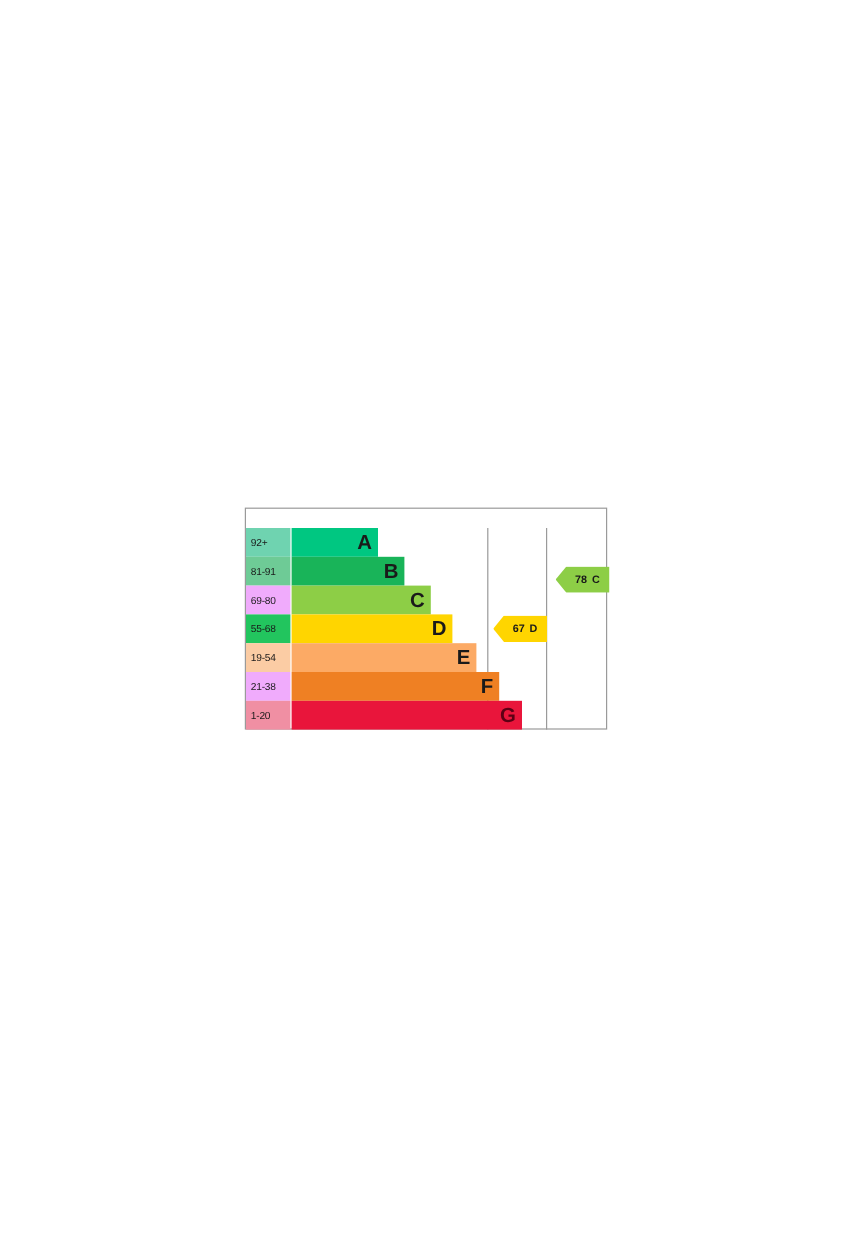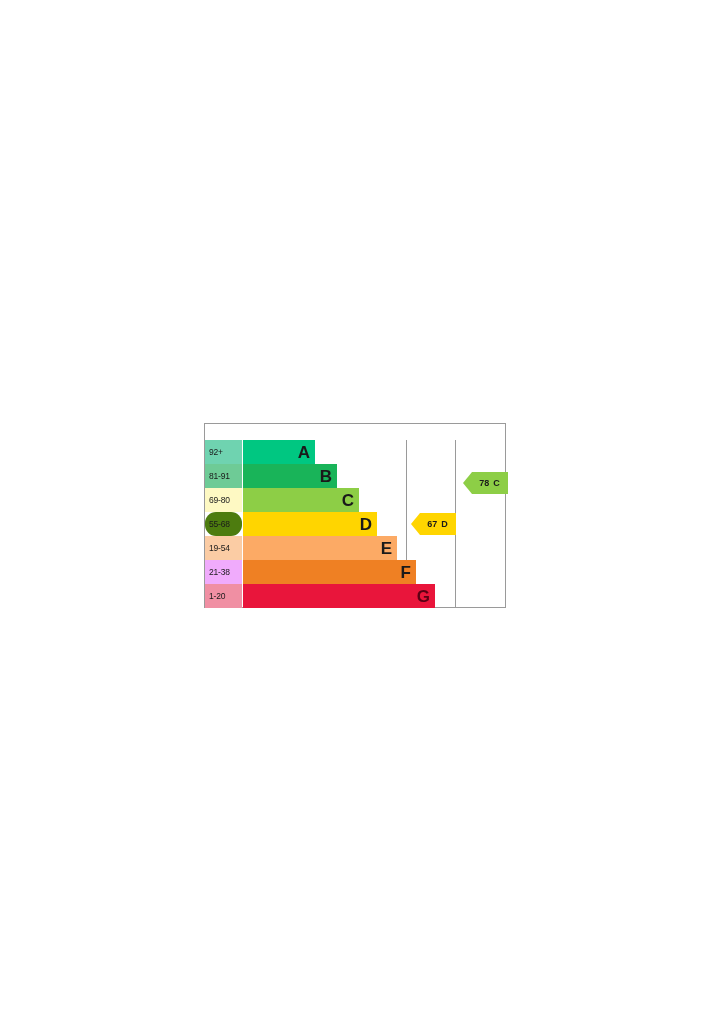--- a/index.html
+++ b/index.html
@@ -143,27 +143,27 @@
             <span class="band-letter">A</span>
           </div>
         </div>
         <div class="band-row" style="top: 24px;">
           <div class="score-cell" style="background: rgb(110, 203, 150);">81-91</div>
           <div class="band-bar" style="background: rgb(25, 180, 89); width: 94px;">
             <span class="band-letter">B</span>
           </div>
         </div>
         <div class="band-row" style="top: 48px;">
-          <div class="score-cell" style="background: #fef9c3;">69-80</div>
+          <div class="score-cell" style="background: #f0abfc;">69-80</div>
           <div class="band-bar" style="background: rgb(141, 206, 70); width: 116px;">
             <span class="band-letter">C</span>
           </div>
         </div>
         <div class="band-row" style="top: 72px;">
-          <div class="score-cell" style="background: #4d7c0f; border-radius: 11px;">55-68</div>
+          <div class="score-cell" style="background: #22c55e;">55-68</div>
           <div class="band-bar" style="background: rgb(255, 213, 0); width: 134px;">
             <span class="band-letter">D</span>
           </div>
         </div>
         <div class="band-row" style="top: 96px;">
           <div class="score-cell" style="background: rgb(251, 204, 164);">19-54</div>
           <div class="band-bar" style="background: rgb(252, 170, 101); width: 154px;">
             <span class="band-letter">E</span>
           </div>
         </div>

